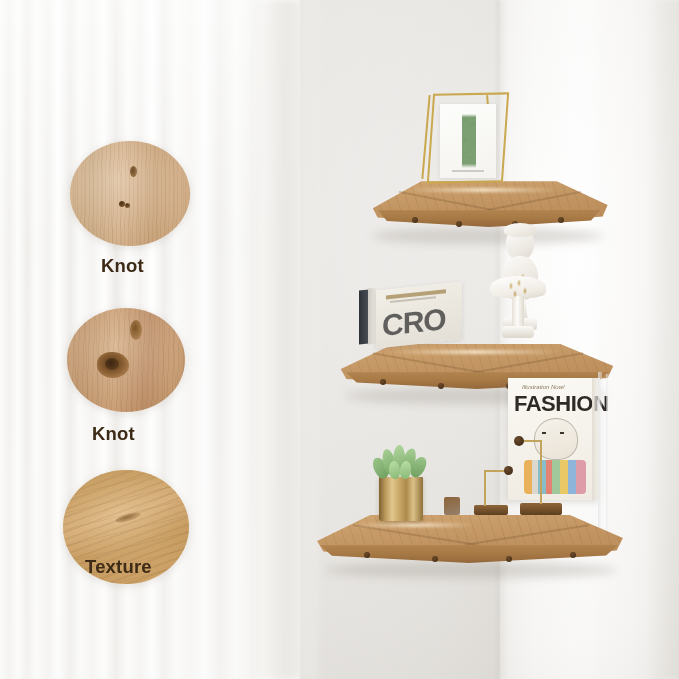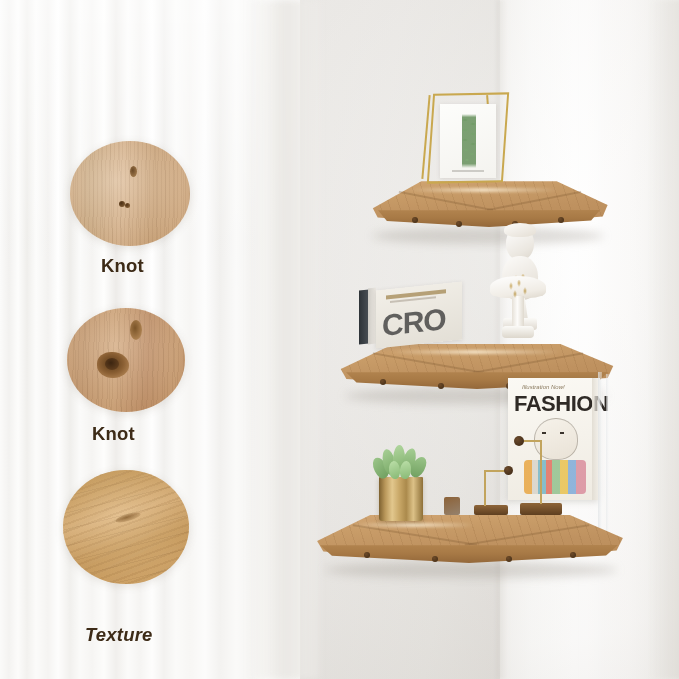--- a/index.html
+++ b/index.html
@@ -356,15 +356,15 @@
          background:radial-gradient(ellipse at 42% 40%,#3c2510,#6d4723);"></div>
   </div>
   <div class="swatch-label" style="left:92px;top:423px;">Knot</div>
 
   <div class="swatch" style="left:63px;top:470px;width:126px;height:114px;">
     <div class="grain g-tex"></div>
     <div class="g-tex-sh"></div>
     <div class="knotmark" style="left:52px;top:44px;width:26px;height:7px;border-radius:50%;
          background:radial-gradient(ellipse at 45% 45%,rgba(120,80,34,.7),rgba(150,106,50,0));transform:rotate(-16deg);"></div>
   </div>
-  <div class="swatch-label" style="left:85px;top:624px;font-style:italic;">Texture</div>
+  <div class="swatch-label" style="left:85px;top:556px;">Texture</div>
 
 </div>
 
 </body></html>

